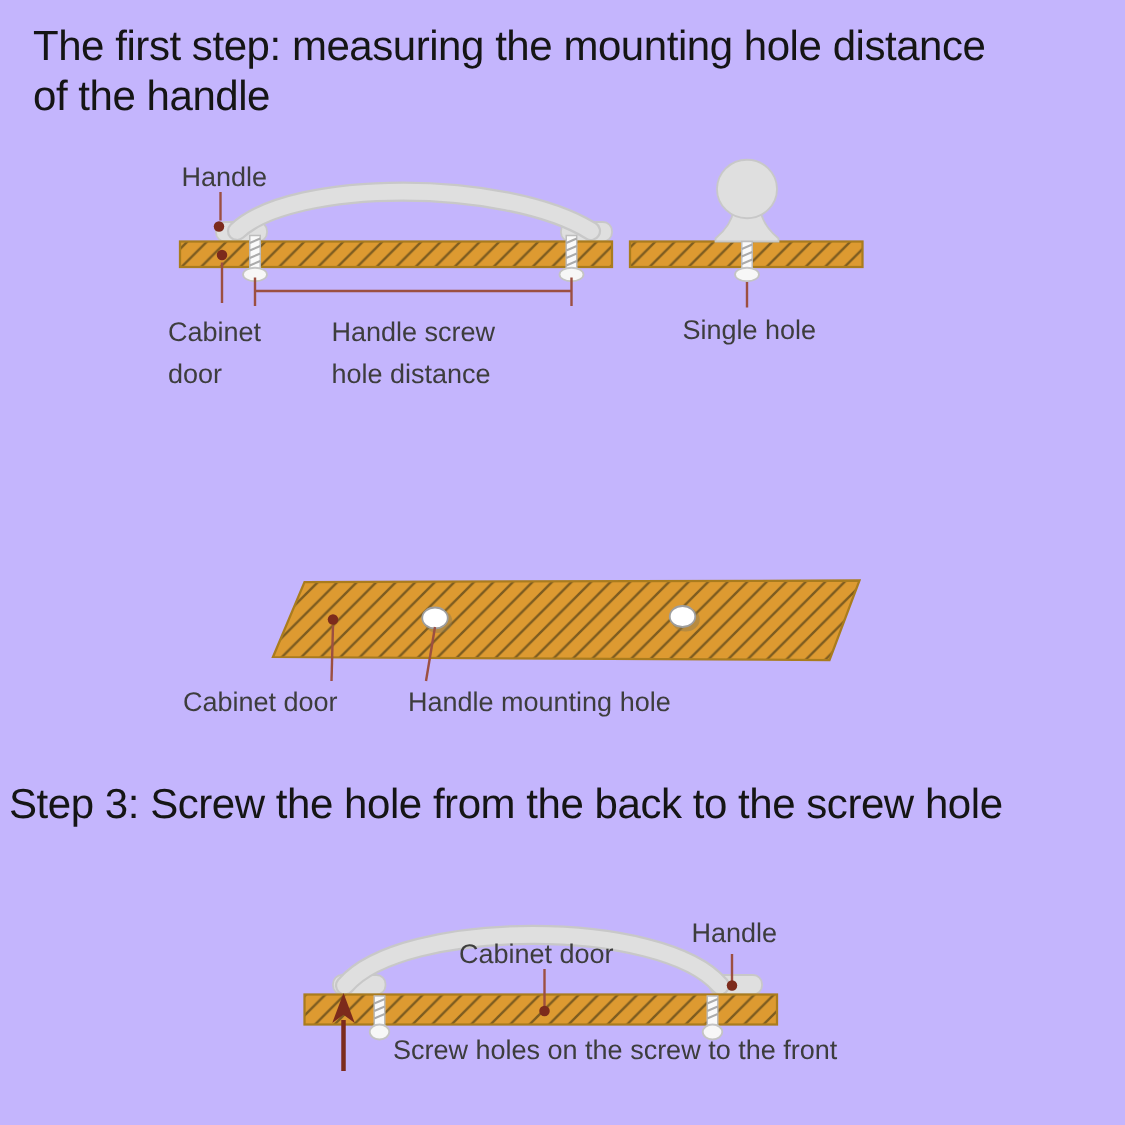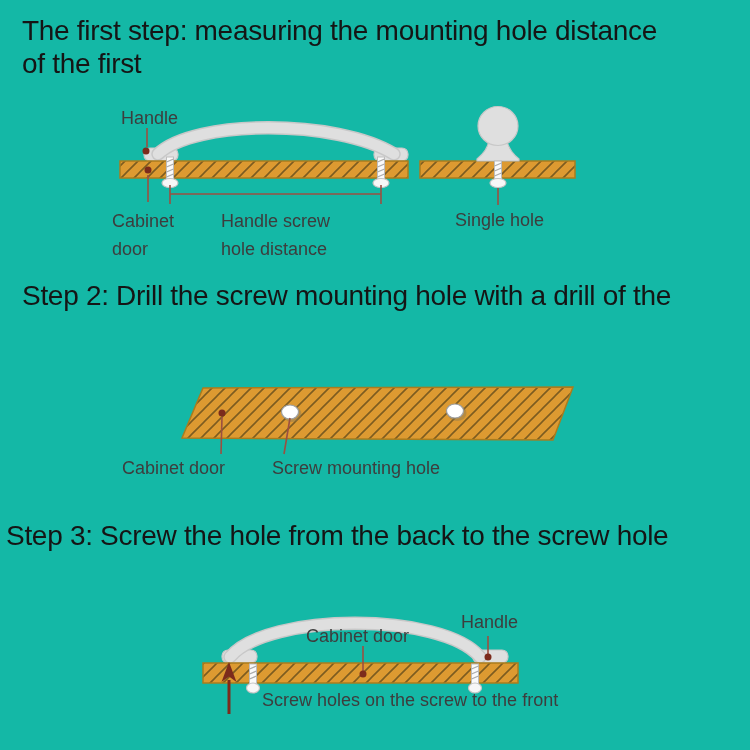--- a/index.html
+++ b/index.html
@@ -1,17 +1,17 @@
 <!DOCTYPE html>
 <html style="--wood: #dd9a31; --wood-hatch: #7d5c20; --wood-border: #aa7c1d; --handle-fill: #dfdfdf; --handle-outline: #c8c8c8; --pointer-line: #9c4f41; --arrow-dark: #7c2b1c; --title-text: #151515; --label-text: #3d3d3d;"><head>
 <meta charset="utf-8">
 <style>
   html,body { margin:0; padding:0; background:#fff; }
   .page {
-    position:relative; width:750px; height:750px; background:#14b8a6;
+    position:relative; width:750px; height:750px; background:#c4b5fd;
     font-family:"Liberation Sans", sans-serif; overflow:hidden;
   }
   .title {
     position:absolute; font-size:28px; line-height:33px;
     color:var(--title-text); letter-spacing:-0.3px; white-space:nowrap;
   }
   .label {
     position:absolute; font-size:18px; line-height:28px;
     color:var(--label-text); white-space:nowrap;
   }
@@ -35,21 +35,21 @@
   .arrow-shaft { fill:none; stroke:var(--arrow-dark); stroke-width:3px; }
   .arrowhead   { fill:var(--arrow-dark); }
 </style>
 </head>
 <body>
 
 <div class="page">
 
   <div class="title" style="left:22px; top:14px;">
     <div>The first step: measuring the mounting hole distance</div>
-    <div>of the first</div>
+    <div>of the handle</div>
   </div>
 
   <svg class="fig" style="left:100px; top:95px;" width="490" height="170" viewBox="0 0 490 170">
     <defs>
       <pattern id="hatch1" patternUnits="userSpaceOnUse" width="13" height="13">
         <path class="hatchline" d="M0,13 L13,0 M-6.5,6.5 L6.5,-6.5 M6.5,19.5 L19.5,6.5"></path>
       </pattern>
     </defs>
 
     <g>
@@ -112,21 +112,20 @@
       <path class="pline" d="M398,93 V110"></path>
     </g>
   </svg>
 
   <div class="label" style="left:121px; top:104px;">Handle</div>
   <div class="label wrap" style="left:112px; top:207px; width:95px;">Cabinet door</div>
   <div class="label" style="left:455px; top:206px;">Single hole</div>
   <div class="label wrap" style="left:221px; top:207px; width:140px;">Handle screw hole distance</div>
 
   <div class="title" style="left:22px; top:279px;">
-    <div>Step 2: Drill the screw mounting hole with a drill of the</div>
   </div>
 
   <svg class="fig" style="left:100px; top:370px;" width="500" height="90" viewBox="0 0 500 90">
     <defs>
       <pattern id="hatch2" patternUnits="userSpaceOnUse" width="13" height="13">
         <path class="hatchline" d="M0,13 L13,0 M-6.5,6.5 L6.5,-6.5 M6.5,19.5 L19.5,6.5"></path>
       </pattern>
     </defs>
 
     <g>
@@ -147,21 +146,21 @@
     <g>
       <circle class="pdot" cx="122" cy="43" r="3.5"></circle>
       <path class="pline" d="M122,47 L121,84"></path>
     </g>
     <g>
       <path class="pline" d="M190,48 L184,84"></path>
     </g>
   </svg>
 
   <div class="label" style="left:122px; top:454px;">Cabinet door</div>
-  <div class="label" style="left:272px; top:454px;">Screw mounting hole</div>
+  <div class="label" style="left:272px; top:454px;">Handle mounting hole</div>
 
   <div class="title" style="left:6px; top:519px;">
     <div>Step 3: Screw the hole from the back to the screw hole</div>
   </div>
 
   <svg class="fig" style="left:150px; top:600px;" width="470" height="145" viewBox="0 0 470 145">
     <defs>
       <pattern id="hatch3" patternUnits="userSpaceOnUse" width="13" height="13">
         <path class="hatchline" d="M0,13 L13,0 M-6.5,6.5 L6.5,-6.5 M6.5,19.5 L19.5,6.5"></path>
       </pattern>

